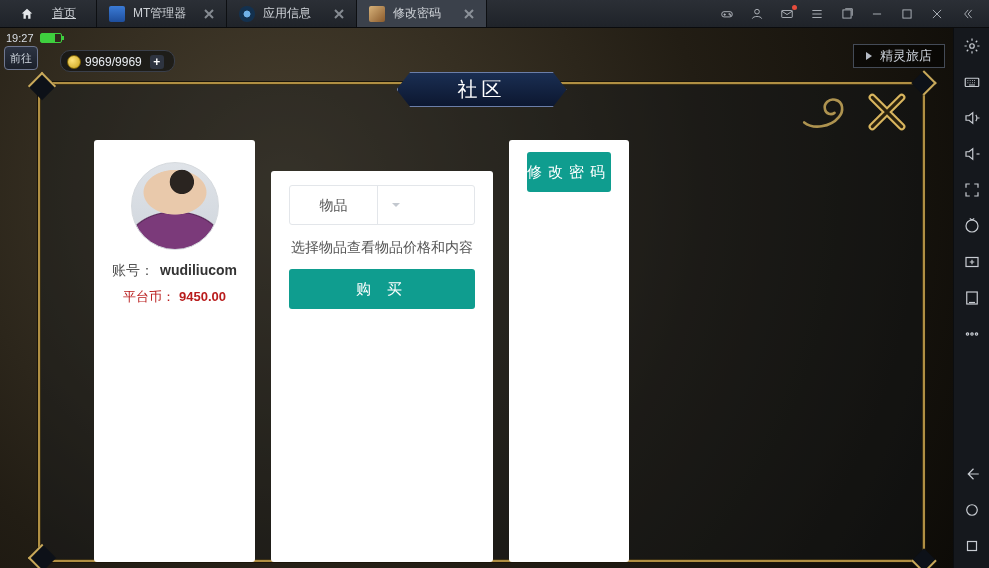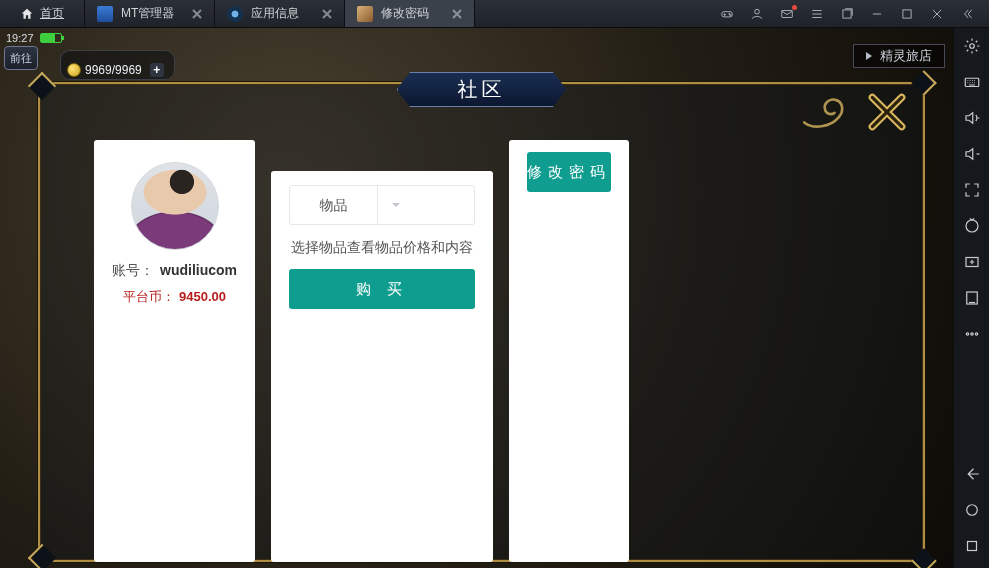--- a/index.html
+++ b/index.html
@@ -7,21 +7,21 @@
   .root { position: relative; width: 989px; height: 568px; }
 
   
   .tabstrip {
     height: 28px; display: flex; align-items: stretch;
     background: linear-gradient(#2b2f36, #1f2329);
     border-bottom: 1px solid #0a0b0d;
     color: #cfd3d8; font-size: 12px;
   }
   .tab-home {
-    display: flex; align-items: center; padding: 0 20px; gap: 6px;
+    display: flex; align-items: center; padding: 0 20px; gap: 18px;
     border-right: 1px solid #0d0f12;
     text-decoration: underline;
   }
   .tab-home svg { width: 14px; height: 14px; fill: #e4e7ea; }
   .tab {
     display: flex; align-items: center; padding: 0 10px 0 12px; gap: 8px;
     border-right: 1px solid #0d0f12; min-width: 130px; position: relative;
   }
   .tab.active { background: #3b414b; }
   .tab .tab-icon {
@@ -63,21 +63,21 @@
   .hud-top {
     position:absolute; top:4px; left:6px; display:flex; align-items:center; gap:6px;
     color:#d8dee6; font-size:11px;
   }
   .hud-top .batt { width:22px; height:10px; border:1px solid #3ecf3e; border-radius:2px; position:relative; }
   .hud-top .batt::after { content:""; position:absolute; right:-3px; top:2px; width:2px; height:4px; background:#3ecf3e; }
   .hud-top .batt i { display:block; width:70%; height:100%; background:#3ecf3e; }
   .hud-gold {
     position:absolute; top:22px; left:60px; display:flex; align-items:center; gap:4px;
     color:#e9edf2; font-size:12px; background:rgba(10,12,16,.55);
-    padding:12px 10px 2px 6px; border-radius:10px; border:1px solid #3a3f4a;
+    padding:4px 10px 2px 6px; border-radius:10px; border:1px solid #3a3f4a;
   }
   .hud-gold .coin { width:14px; height:14px; border-radius:50%;
     background: radial-gradient(circle at 35% 35%, #ffe37a, #caa21a); border:1px solid #7d6207; }
   .hud-gold .plus { width:14px; height:14px; border-radius:3px; background:#2e3440;
     display:flex; align-items:center; justify-content:center; color:#fff; font-weight:bold; font-size:12px; margin-left:4px; }
   .hud-btn {
     position:absolute; top:18px; left:4px; width:34px; height:24px; border:1px solid #6e7790;
     border-radius:4px; background:linear-gradient(#2c3342,#1b202a); display:flex; align-items:center; justify-content:center;
     color:#cdd4dd; font-size:11px;
   }

